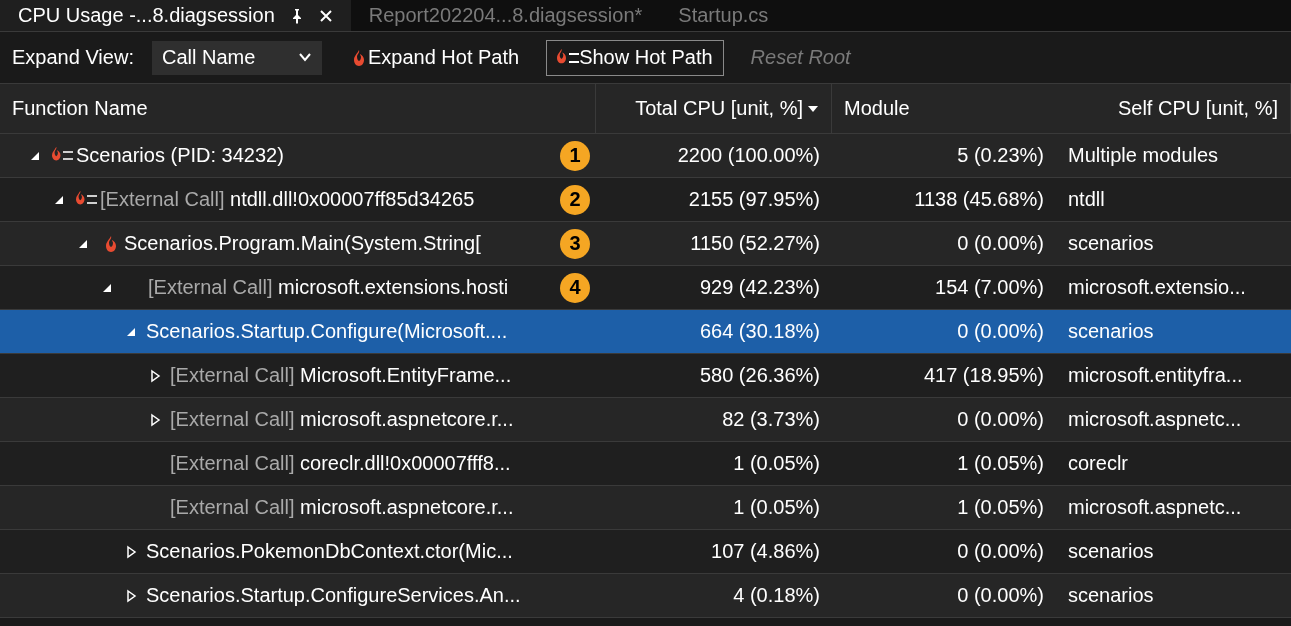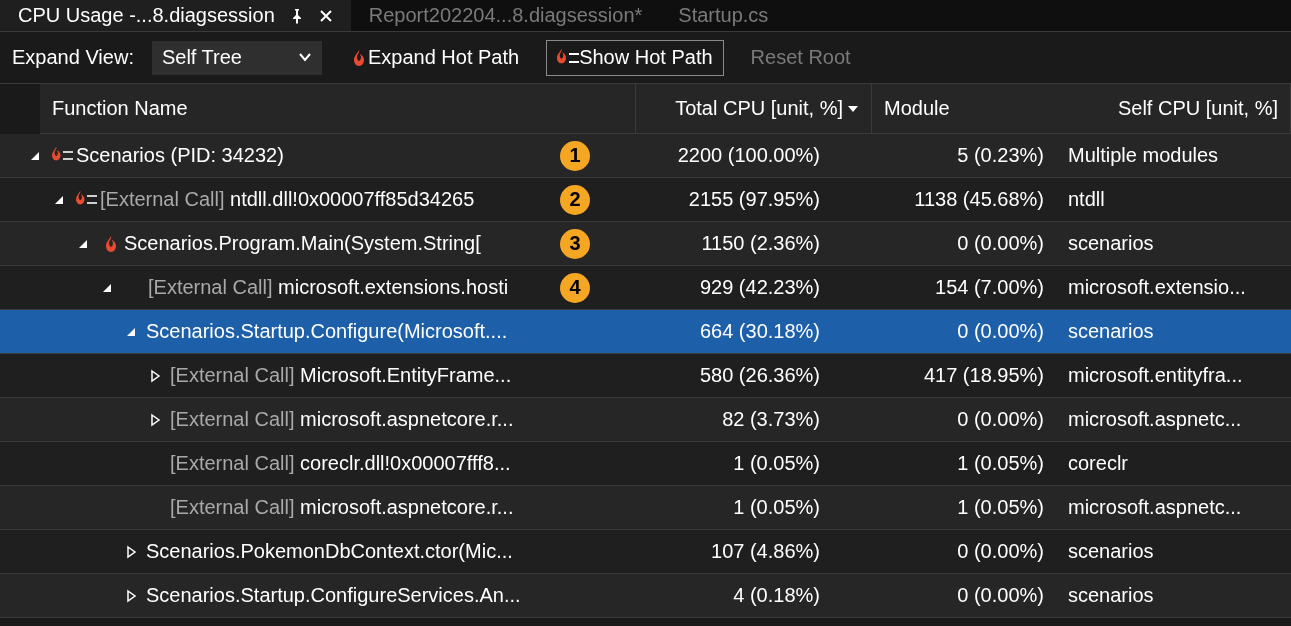--- a/index.html
+++ b/index.html
@@ -71,29 +71,28 @@
     min-width: 170px;
     height: 34px;
   }
   .tool-btn {
     display: flex; align-items: center; gap: 0;
     padding: 4px 10px;
     height: 34px;
     white-space: nowrap;
   }
   .tool-btn.boxed { outline: 1px solid #8a8a8a; }
-  .tool-btn.disabled { color: var(--fg-dim); }
+  .tool-btn.disabled { color: var(--fg-dim); font-style: italic; }
   .flame-icon { display:inline-flex; }
   
   .colheader {
     display: flex;
     height: 50px;
     background: var(--bg-col-header);
     border-bottom: 1px solid var(--border);
-    margin-left: 40px;
   }
   .col {
     display: flex; align-items: center;
     padding: 0 12px;
     overflow: hidden;
     white-space: nowrap;
   }
   .col.name { width: 596px; border-right: 1px solid var(--border); }
   .col.total { width: 236px; justify-content: flex-end; border-right: 1px solid var(--border);}
   .col.self { width: 224px; justify-content: flex-end; border-right: 1px solid var(--border);}
@@ -162,21 +161,21 @@
     <span>Report202204...8.diagsession*</span>
   </div>
   <div class="tab">
     <span>Startup.cs</span>
   </div>
 </div>
 
 <div class="toolbar">
   <span class="toolbar-label">Expand View:</span>
   <div class="dropdown">
-    <span>Self Tree</span>
+    <span>Call Name</span>
     <span>
       <svg width="14" height="14" viewBox="0 0 14 14">
           <path d="M2 4l5 6 5-6" fill="none" stroke="#ffffff" stroke-width="2"></path>
         </svg>
     </span>
   </div>
   <div class="tool-btn">
     <span class="flame-icon">
       <svg width="18" height="18" viewBox="0 0 18 18">
           <path d="M9 1c1 3-2 4-2 7 0 3 2 4 2 4s2-1 2-4c0-1-1-2-1-3 2 1 4 3 4 6 0 3-2 6-5 6s-5-3-5-6c0-4 3-6 5-10z" fill="#e84b31"></path>
@@ -277,21 +276,21 @@
           </svg>
         </span>
         <span class="flame-slot">
           <svg width="18" height="18" viewBox="0 0 18 18">
             <path d="M9 1c1 3-2 4-2 7 0 3 2 4 2 4s2-1 2-4c0-1-1-2-1-3 2 1 4 3 4 6 0 3-2 6-5 6s-5-3-5-6c0-4 3-6 5-10z" fill="#e84b31"></path>
           </svg>
         </span>
         <span class="label">Scenarios.Program.Main(System.String[</span>
         <span class="callout">3</span>
       </div>
-      <div class="cell total">1150 (2.36%)</div>
+      <div class="cell total">1150 (52.27%)</div>
       <div class="cell self">0 (0.00%)</div>
       <div class="cell module">
         <span class="ellip">scenarios</span>
       </div>
     </div>
     <div class="row">
       <div class="cell name">
         <span class="indent" style="width: 90px;"></span>
         <span class="expander">
           <svg width="14" height="14" viewBox="0 0 14 14">

